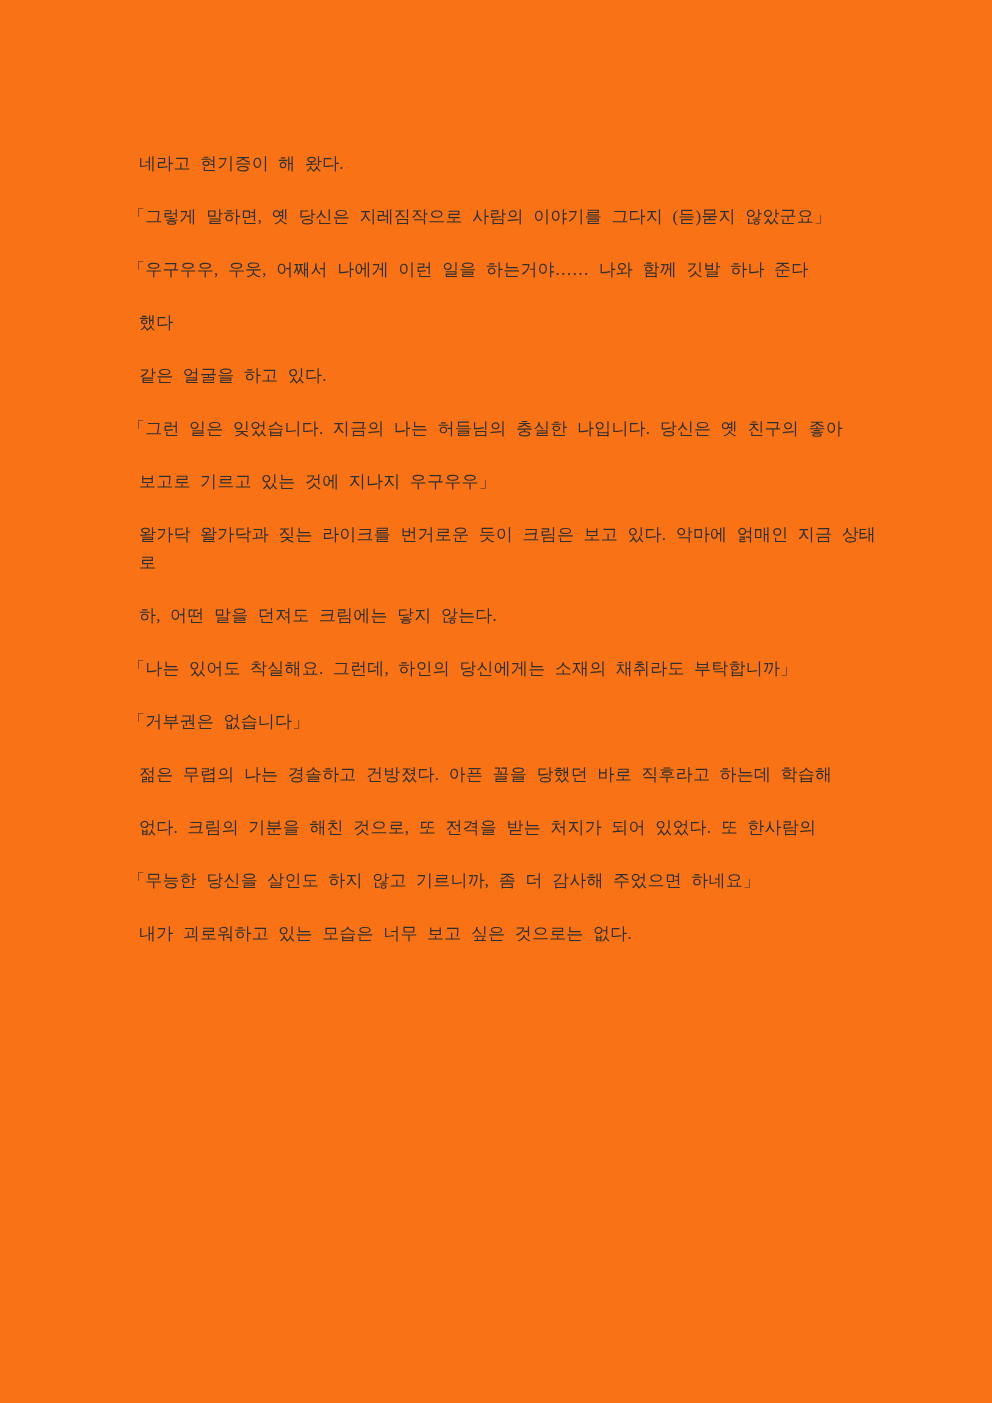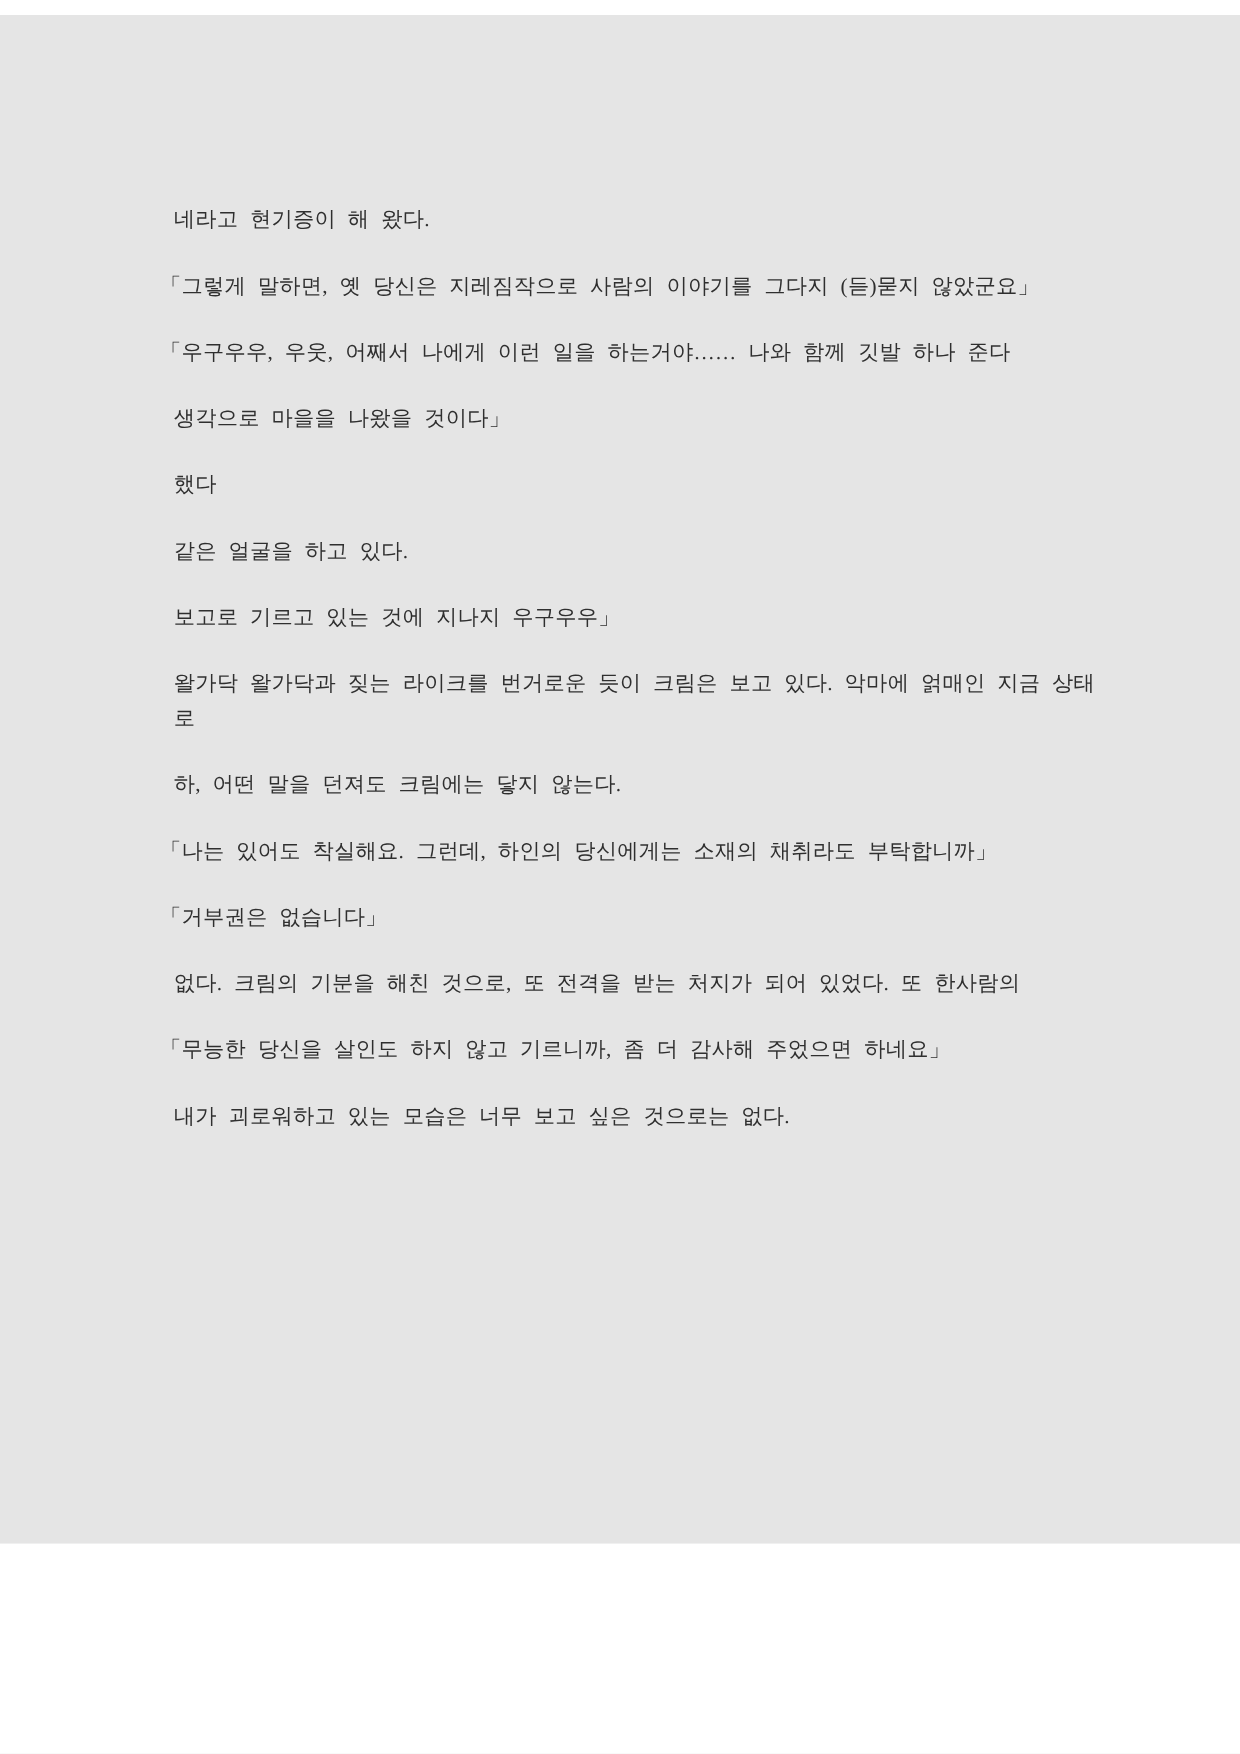--- a/index.html
+++ b/index.html
@@ -3,25 +3,24 @@
 <meta charset="utf-8">
 <style>
   html, body {
     margin: 0;
     padding: 0;
     background: #ffffff;
   }
   .page {
     position: relative;
     width: 992px;
-    height: 1223px;
-    background: #e5e5e5;
+    height: 1403px;
+    background: #f97316;
     overflow: hidden;
     font-family: "Liberation Serif", "DejaVu Serif", serif;
-    margin-top: 12px;
   }
   .content {
     position: absolute;
     top: 150px;
     left: 128px;
     width: 762px;
     color: #2f2f2f;
   }
   .para {
     margin: 0 0 25px 0;
@@ -46,44 +45,47 @@
       <div class="para indent">
         <span class="line">네라고 현기증이 해 왔다.</span>
       </div>
       <div class="para">
         <span class="line">「그렇게 말하면, 옛 당신은 지레짐작으로 사람의 이야기를 그다지 (듣)묻지 않았군요」</span>
       </div>
       <div class="para">
         <span class="line">「우구우우, 우웃, 어째서 나에게 이런 일을 하는거야…… 나와 함께 깃발 하나 준다</span>
       </div>
       <div class="para indent">
-        <span class="line">생각으로 마을을 나왔을 것이다」</span>
-      </div>
-      <div class="para indent">
         <span class="line">했다</span>
       </div>
       <div class="para indent">
         <span class="line">같은 얼굴을 하고 있다.</span>
+      </div>
+      <div class="para">
+        <span class="line">「그런 일은 잊었습니다. 지금의 나는 허들님의 충실한 나입니다. 당신은 옛 친구의 좋아</span>
       </div>
       <div class="para indent">
         <span class="line">보고로 기르고 있는 것에 지나지 우구우우」</span>
       </div>
       <div class="para indent">
         <span class="line">왈가닥 왈가닥과 짖는 라이크를 번거로운 듯이 크림은 보고 있다. 악마에 얽매인 지금 상태로</span>
       </div>
       <div class="para indent">
         <span class="line">하, 어떤 말을 던져도 크림에는 닿지 않는다.</span>
       </div>
       <div class="para">
         <span class="line">「나는 있어도 착실해요. 그런데, 하인의 당신에게는 소재의 채취라도 부탁합니까」</span>
       </div>
       <div class="para">
         <span class="line">「거부권은 없습니다」</span>
       </div>
       <div class="para indent">
+        <span class="line">젊은 무렵의 나는 경솔하고 건방졌다. 아픈 꼴을 당했던 바로 직후라고 하는데 학습해</span>
+      </div>
+      <div class="para indent">
         <span class="line">없다. 크림의 기분을 해친 것으로, 또 전격을 받는 처지가 되어 있었다. 또 한사람의</span>
       </div>
       <div class="para">
         <span class="line">「무능한 당신을 살인도 하지 않고 기르니까, 좀 더 감사해 주었으면 하네요」</span>
       </div>
       <div class="para indent">
         <span class="line">내가 괴로워하고 있는 모습은 너무 보고 싶은 것으로는 없다.</span>
       </div>
     </div>
 </div>

